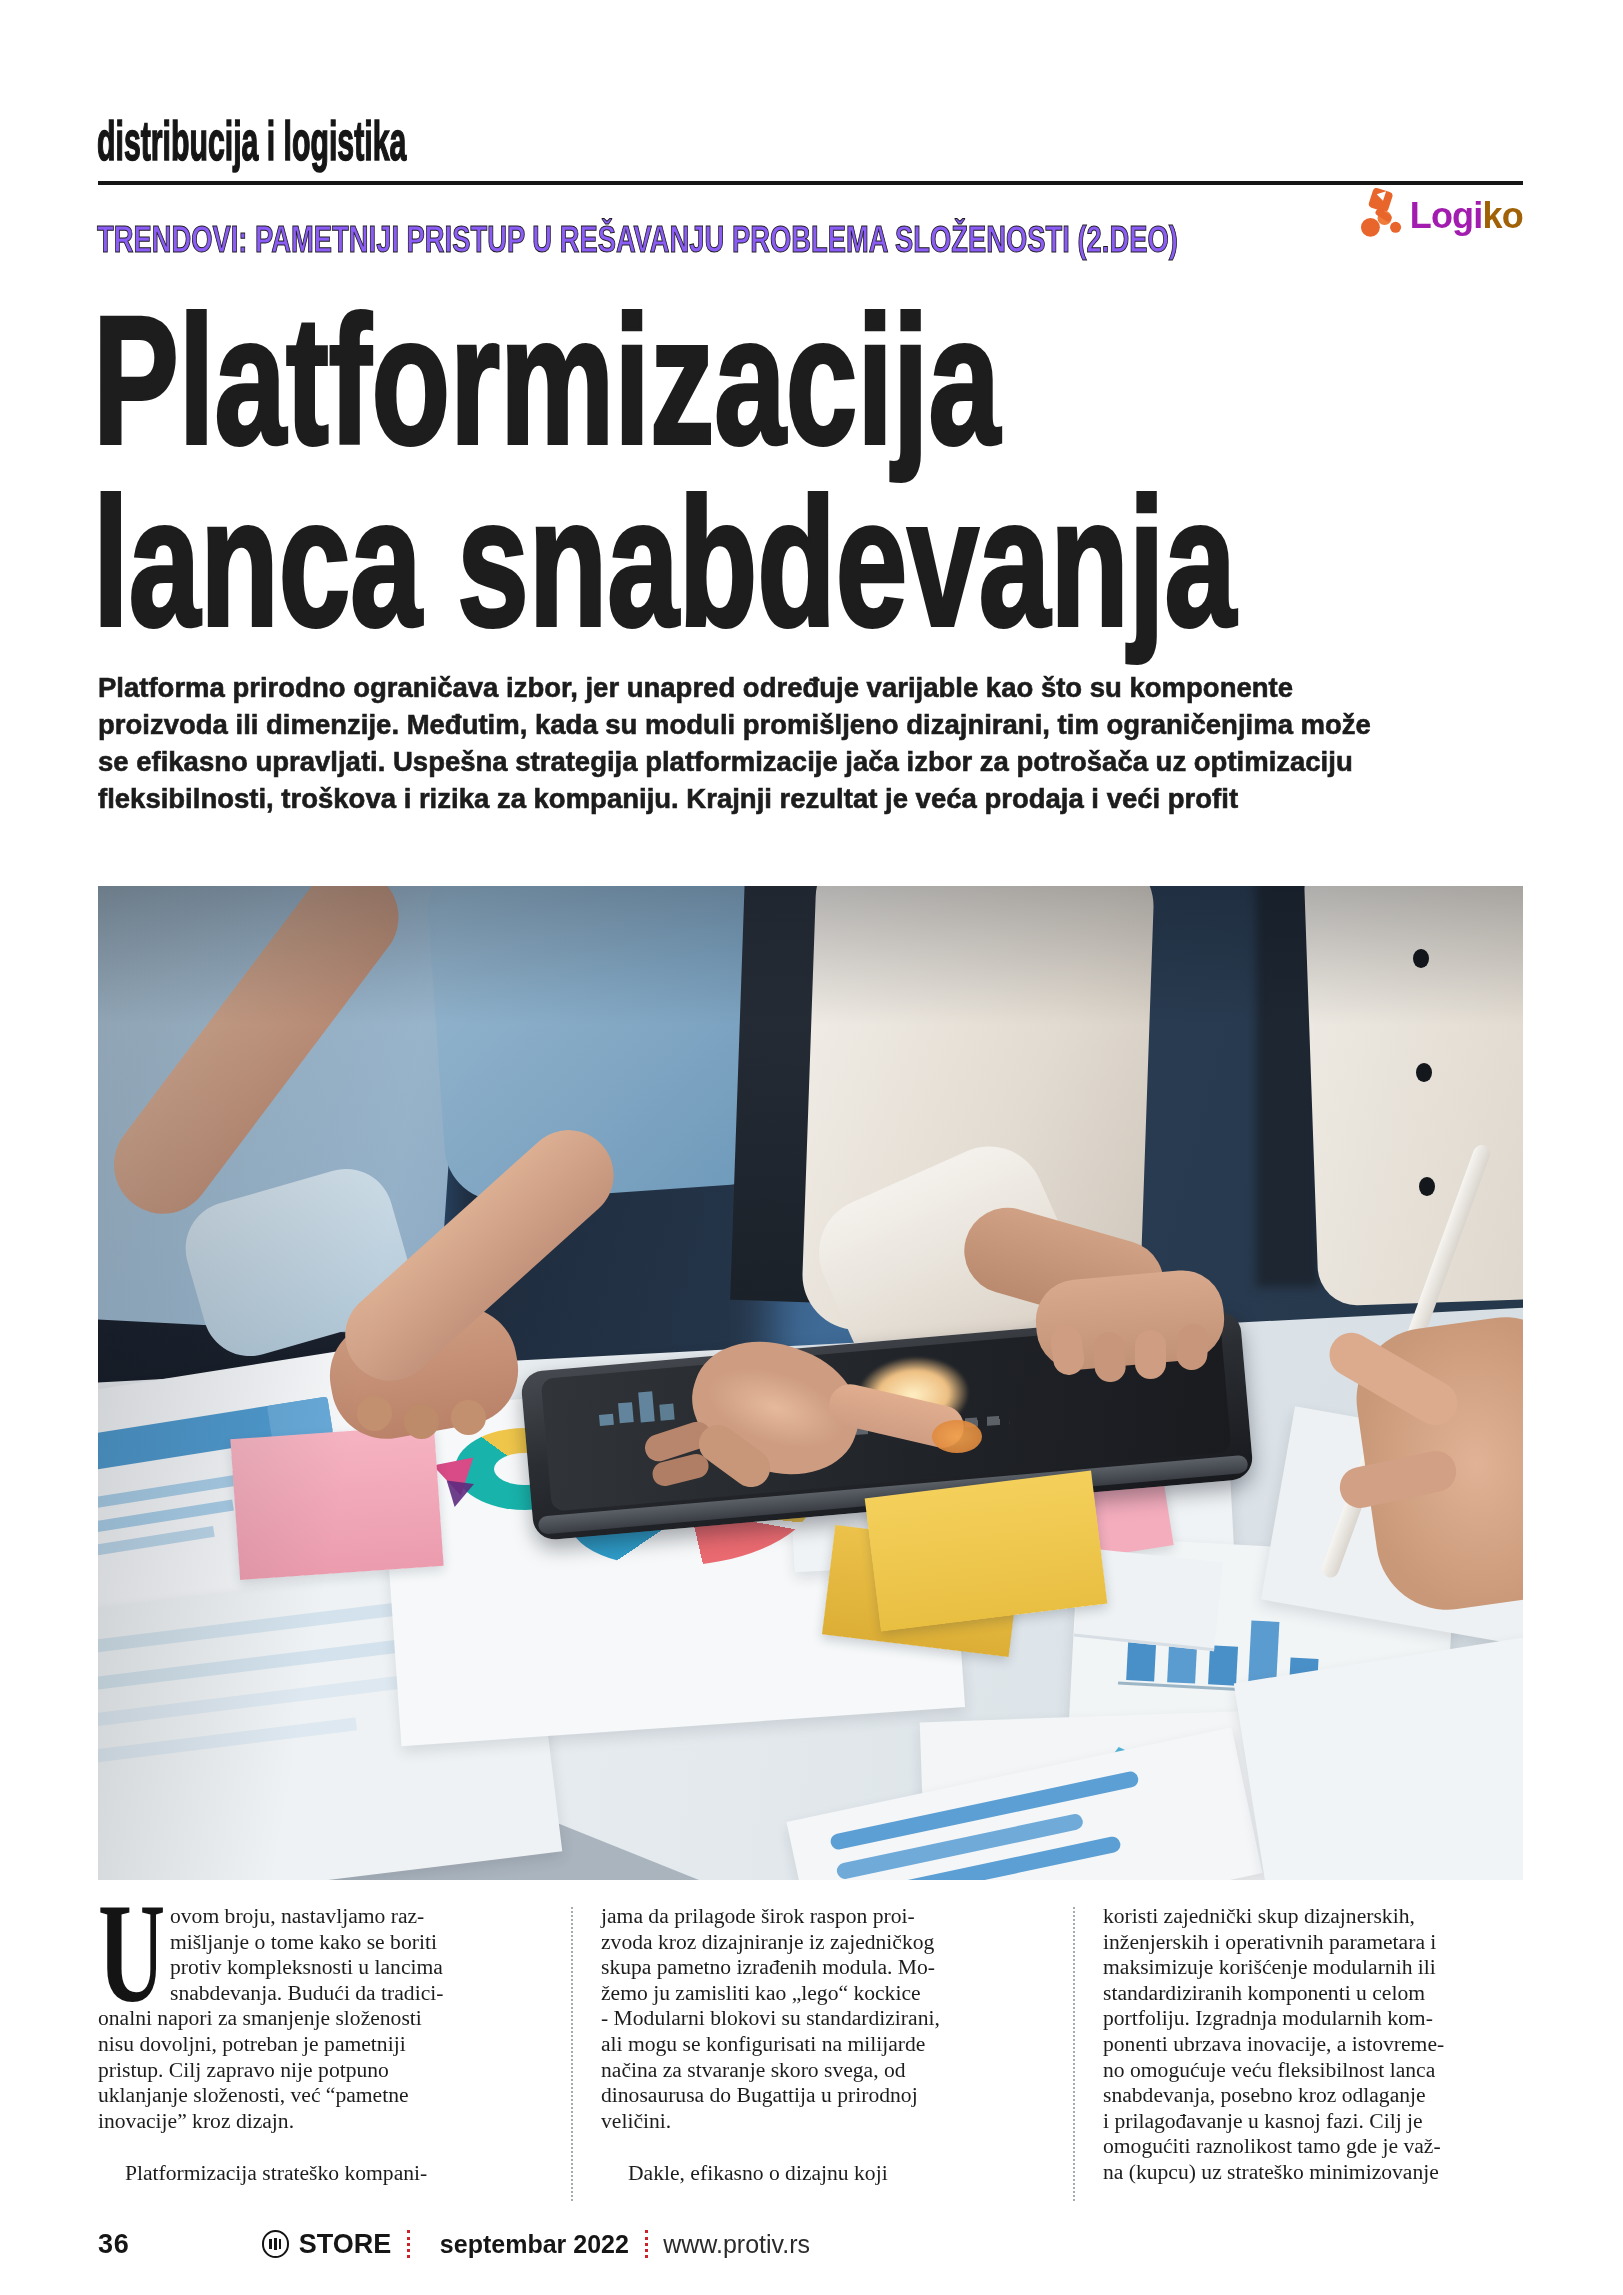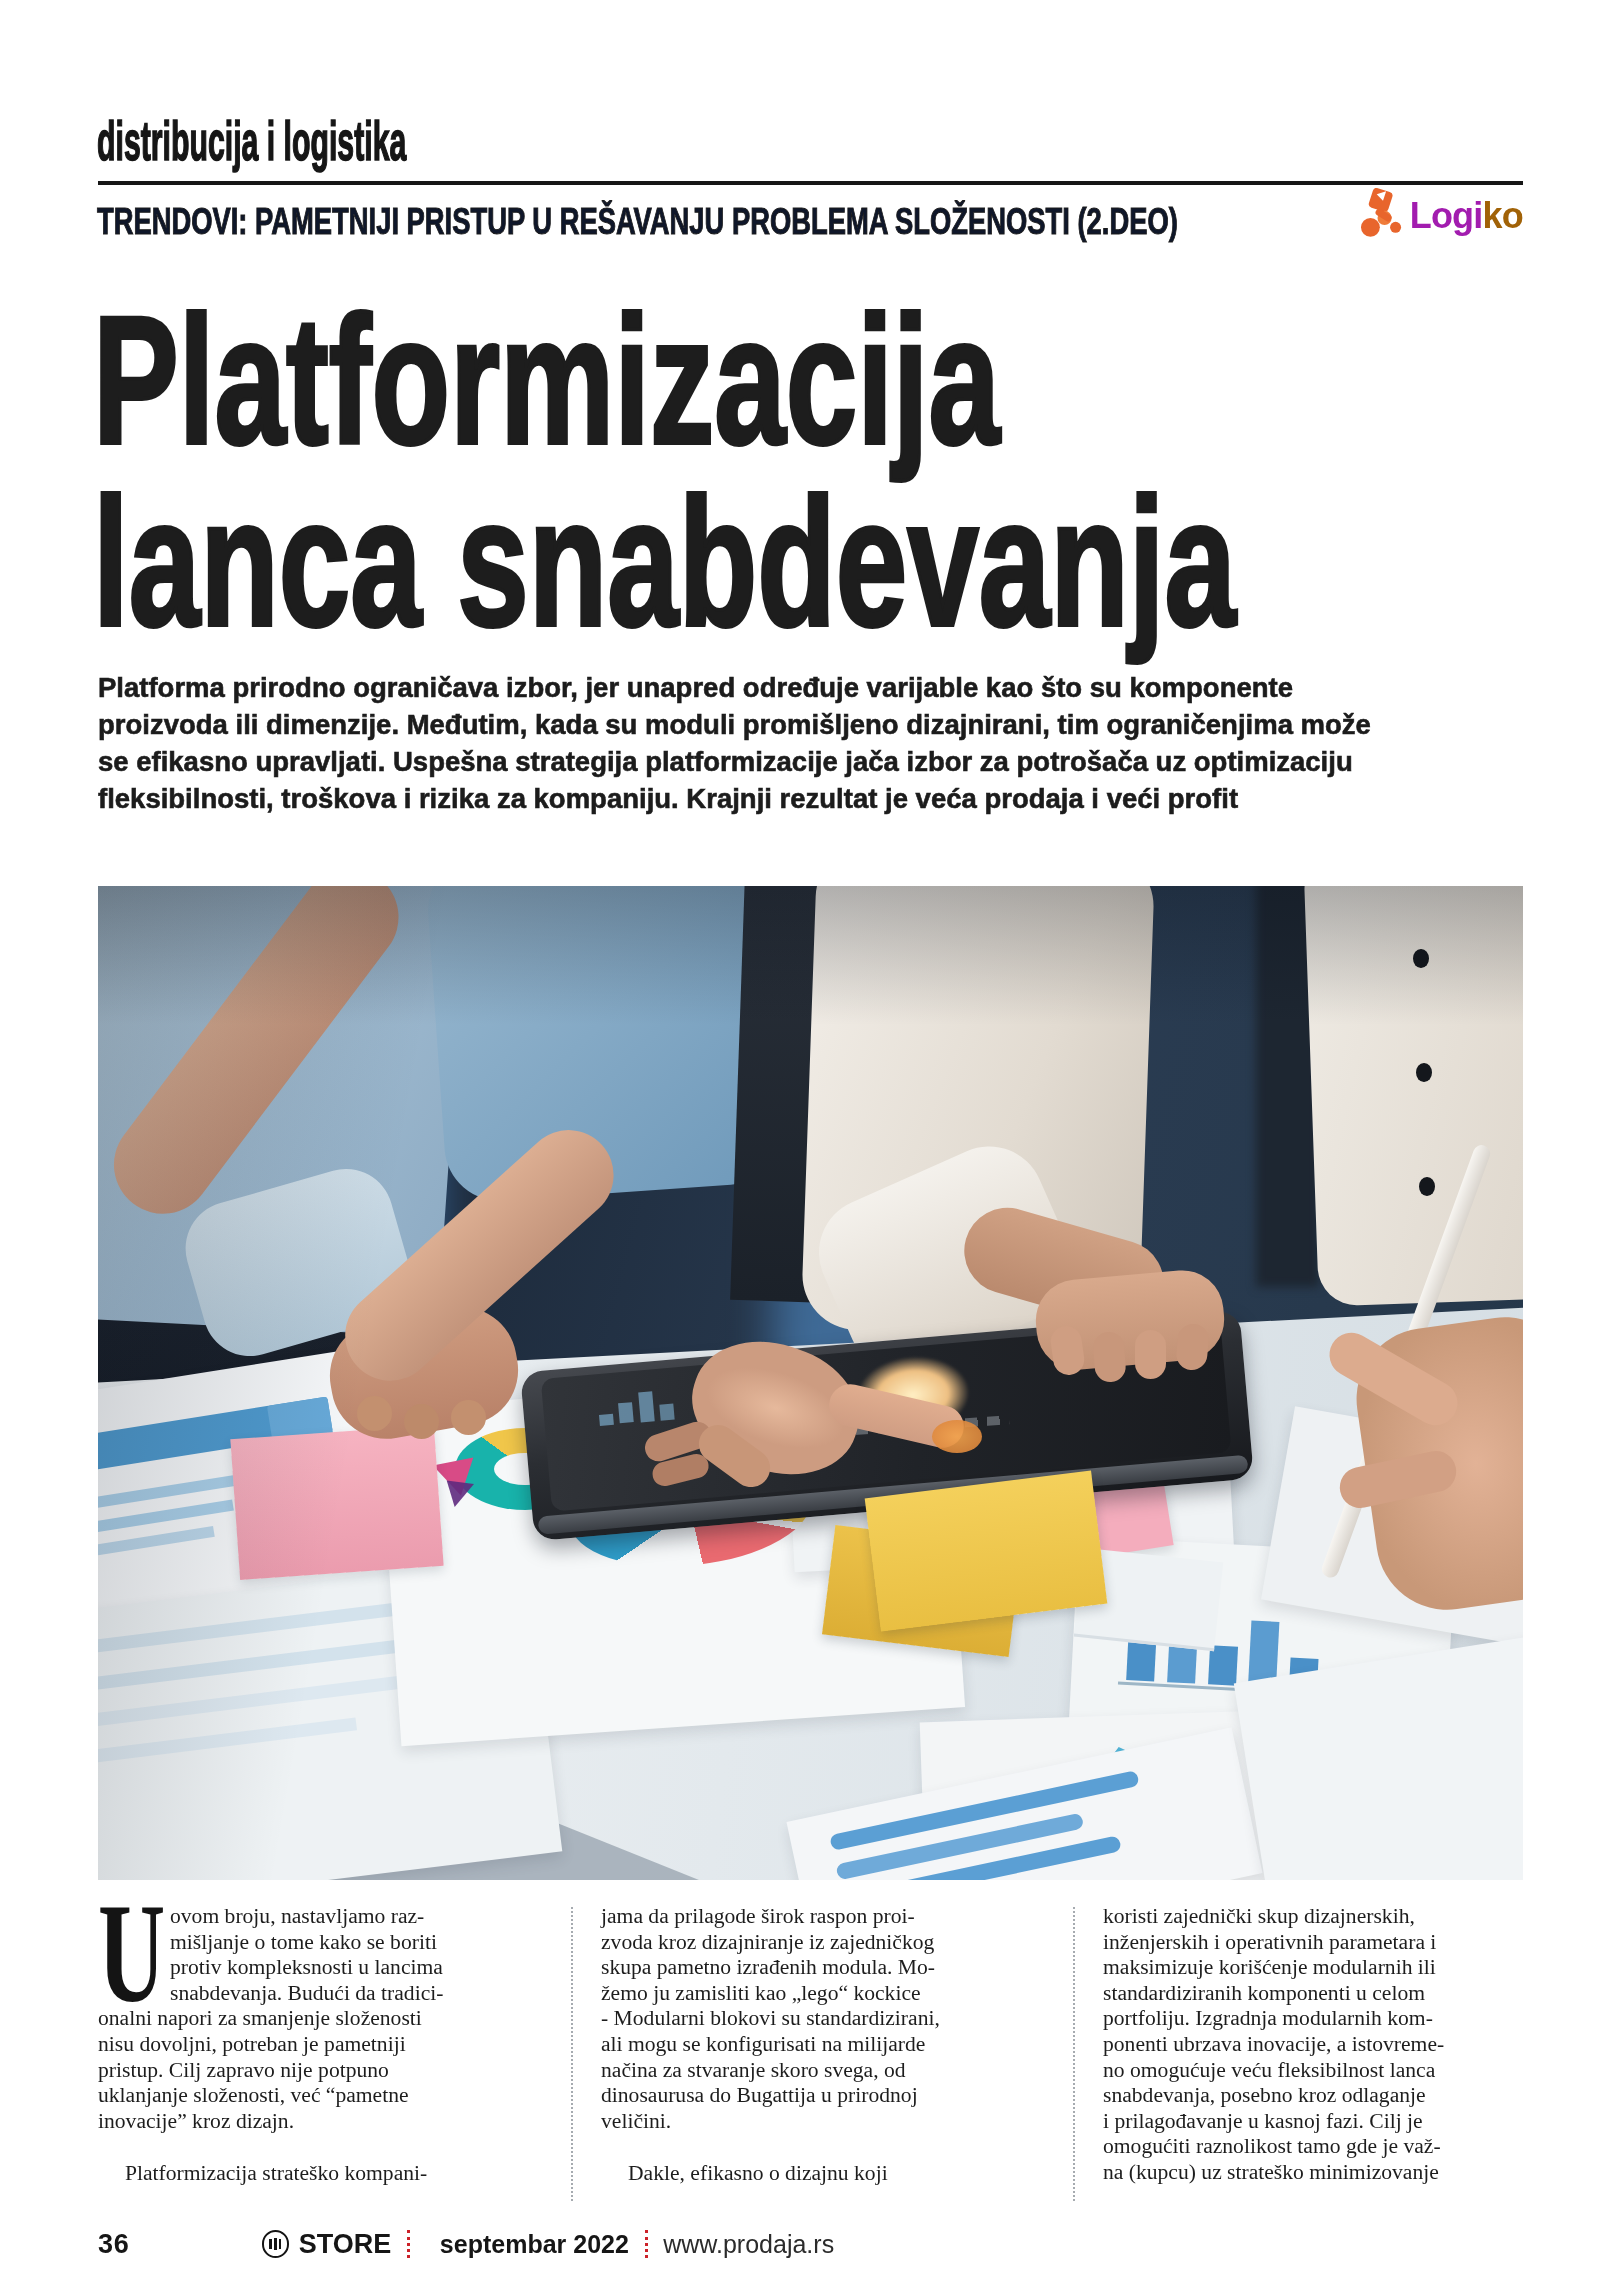--- a/index.html
+++ b/index.html
@@ -5,22 +5,22 @@
   html,body{margin:0;padding:0;background:#ffffff;}
   .page{position:relative;width:1623px;height:2295px;background:#fff;overflow:hidden;
         color:#1a1a1a;font-family:"Liberation Sans",sans-serif;}
   .s{position:absolute;}
 
   
   .section-label{position:absolute;left:97px;top:110px;font:700 55px/63px "Liberation Sans",sans-serif;
                  color:#161616;-webkit-text-stroke:1.6px #161616;white-space:pre;}
   .label-in{display:inline-block;transform:scaleX(.55);transform-origin:0 0;}
   .top-rule{position:absolute;left:98px;top:181px;width:1425px;height:3.9px;background:#161616;}
-  .kicker{position:absolute;left:97px;top:198px;font:700 36px/47px "Liberation Sans",sans-serif;
-          color:#0f172a;-webkit-text-stroke:1px #1b1b1b;white-space:pre;}
+  .kicker{position:absolute;left:97px;top:216px;font:700 36px/47px "Liberation Sans",sans-serif;
+          color:#8b5cf6;-webkit-text-stroke:1px #1b1b1b;white-space:pre;}
   .kicker-in{display:inline-block;transform:scaleX(.76);transform-origin:0 0;}
 
   .logo{position:absolute;left:1361px;top:187px;width:181px;height:57px;display:flex;align-items:center;}
   .logo-text{font:700 36px/36px "Liberation Sans",sans-serif;margin-left:4.7px;letter-spacing:-0.8px;}
 
   
   .headline{position:absolute;left:93px;top:289px;}
   .hl{font:700 181px/182px "Liberation Sans",sans-serif;color:#1d1d1d;
       -webkit-text-stroke:3.9px #1d1d1d;white-space:pre;}
   .hl-in{display:inline-block;transform:scaleX(.71);transform-origin:0 0;}
@@ -257,17 +257,17 @@
     <span class="pageno">36</span>
     <span class="in-circle">
       <span class="in-bar" style="height:9.4px;"></span>
       <span class="in-bar" style="height:12.6px;"></span>
       <span class="in-bar" style="height:9.4px;"></span>
     </span>
     <span class="brand">STORE</span>
     <span class="red-dots"></span>
     <span class="issue">septembar 2022</span>
     <span class="red-dots"></span>
-    <span class="website">www.prodaja.rs</span>
+    <span class="website">www.protiv.rs</span>
   </div>
 
 </div>
 
 
 </body></html>

